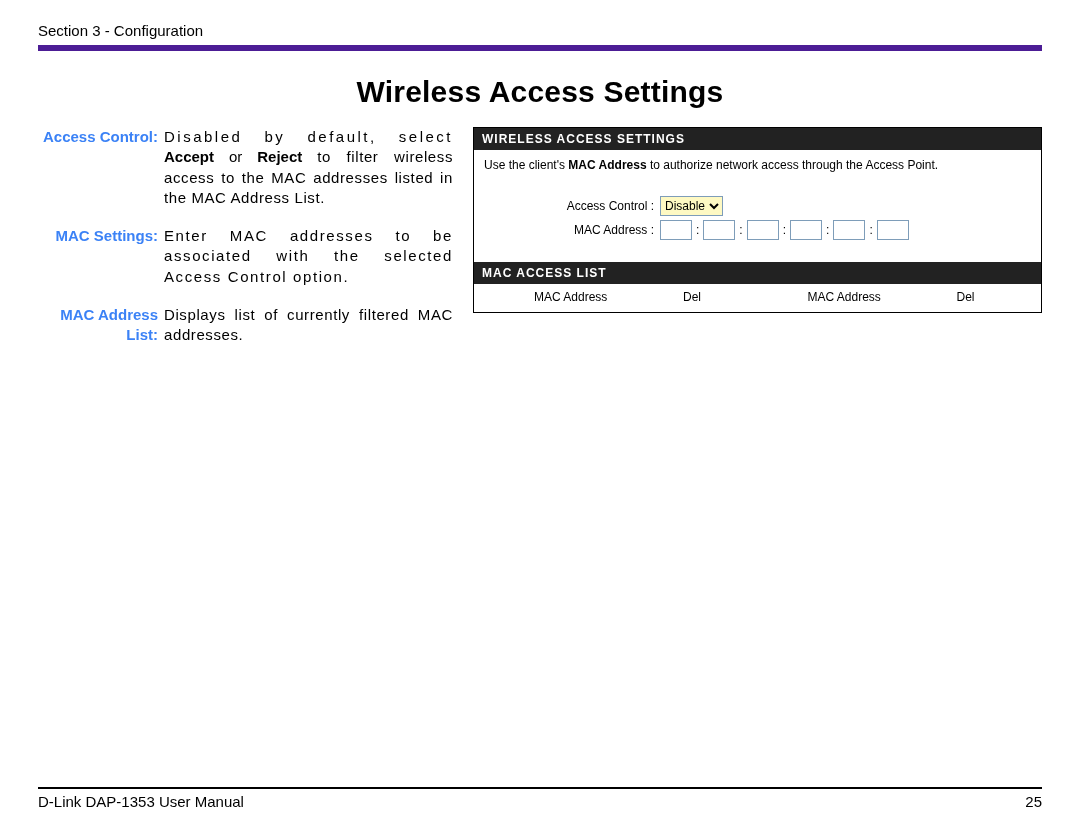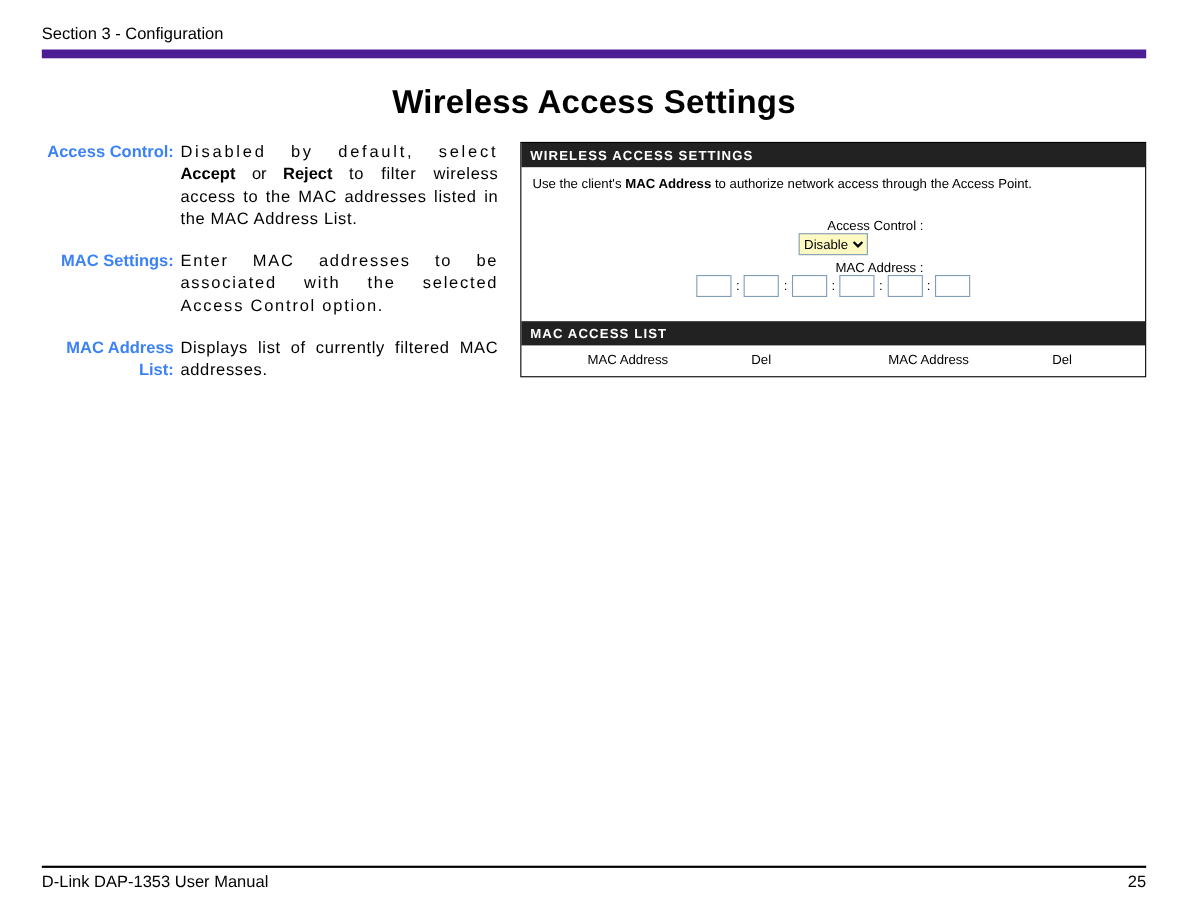--- a/index.html
+++ b/index.html
@@ -12,21 +12,21 @@
     box-sizing:border-box;
   }
   .page{
     padding:22px 38px 0 38px;
     box-sizing:border-box;
   }
   .section-header{
     font-size:15px;
     font-family:Arial,Helvetica,sans-serif;
     padding-bottom:6px;
-    border-bottom:8px solid #4c1d95;
+    border-bottom:6px solid #4c1d95;
   }
   .main-title{
     text-align:center;
     font-size:30px;
     font-weight:bold;
     font-family:"Arial Narrow",Arial,sans-serif;
     letter-spacing:0.2px;
     margin:24px 0 18px 0;
   }
   .content{
@@ -82,21 +82,20 @@
   .ui-body{
     padding:8px 10px 18px 10px;
     font-size:12px;
     color:#000;
   }
   .ui-body .hint{margin-bottom:24px;}
   .form-row{
     display:flex;
     align-items:center;
     margin:4px 0;
-    flex-direction:column;
   }
   .form-row .flabel{
     width:170px;
     text-align:right;
     padding-right:6px;
     font-size:12px;
   }
   select.ac{
     border:1px solid #7e9db9;
     font-size:12px;

